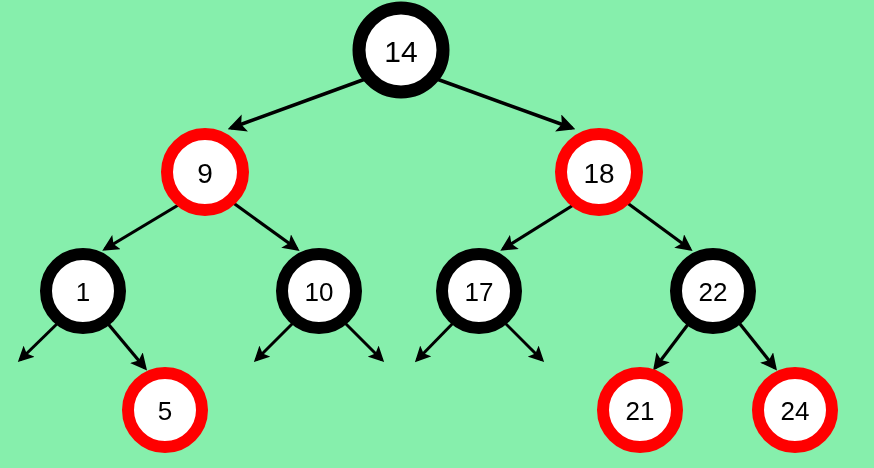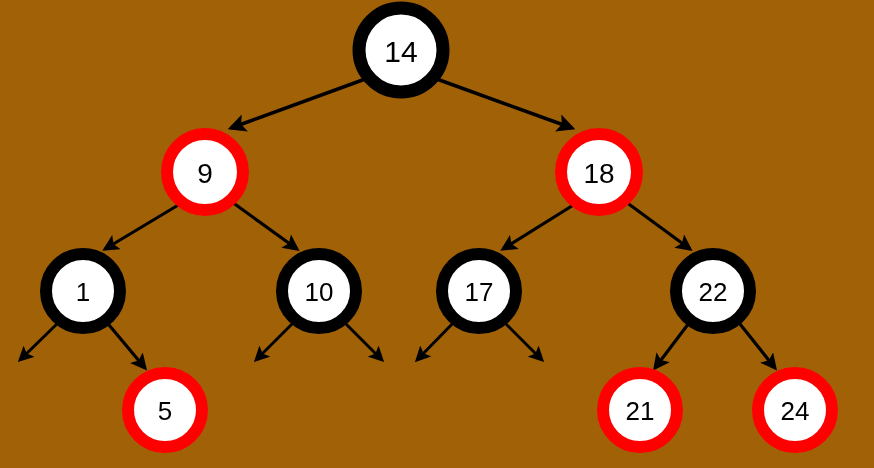--- a/index.html
+++ b/index.html
@@ -10,21 +10,21 @@
   body {
     width: 874px;
     height: 468px;
     font-family: "Liberation Sans", sans-serif;
     overflow: hidden;
   }
   #tree-canvas {
     position: relative;
     width: 874px;
     height: 468px;
-    background: #a16207;
+    background: #86efac;
   }
   svg.tree-svg {
     position: absolute;
     top: 0;
     left: 0;
     width: 874px;
     height: 468px;
   }
   .node-label {
     font-family: "Liberation Sans", sans-serif;

